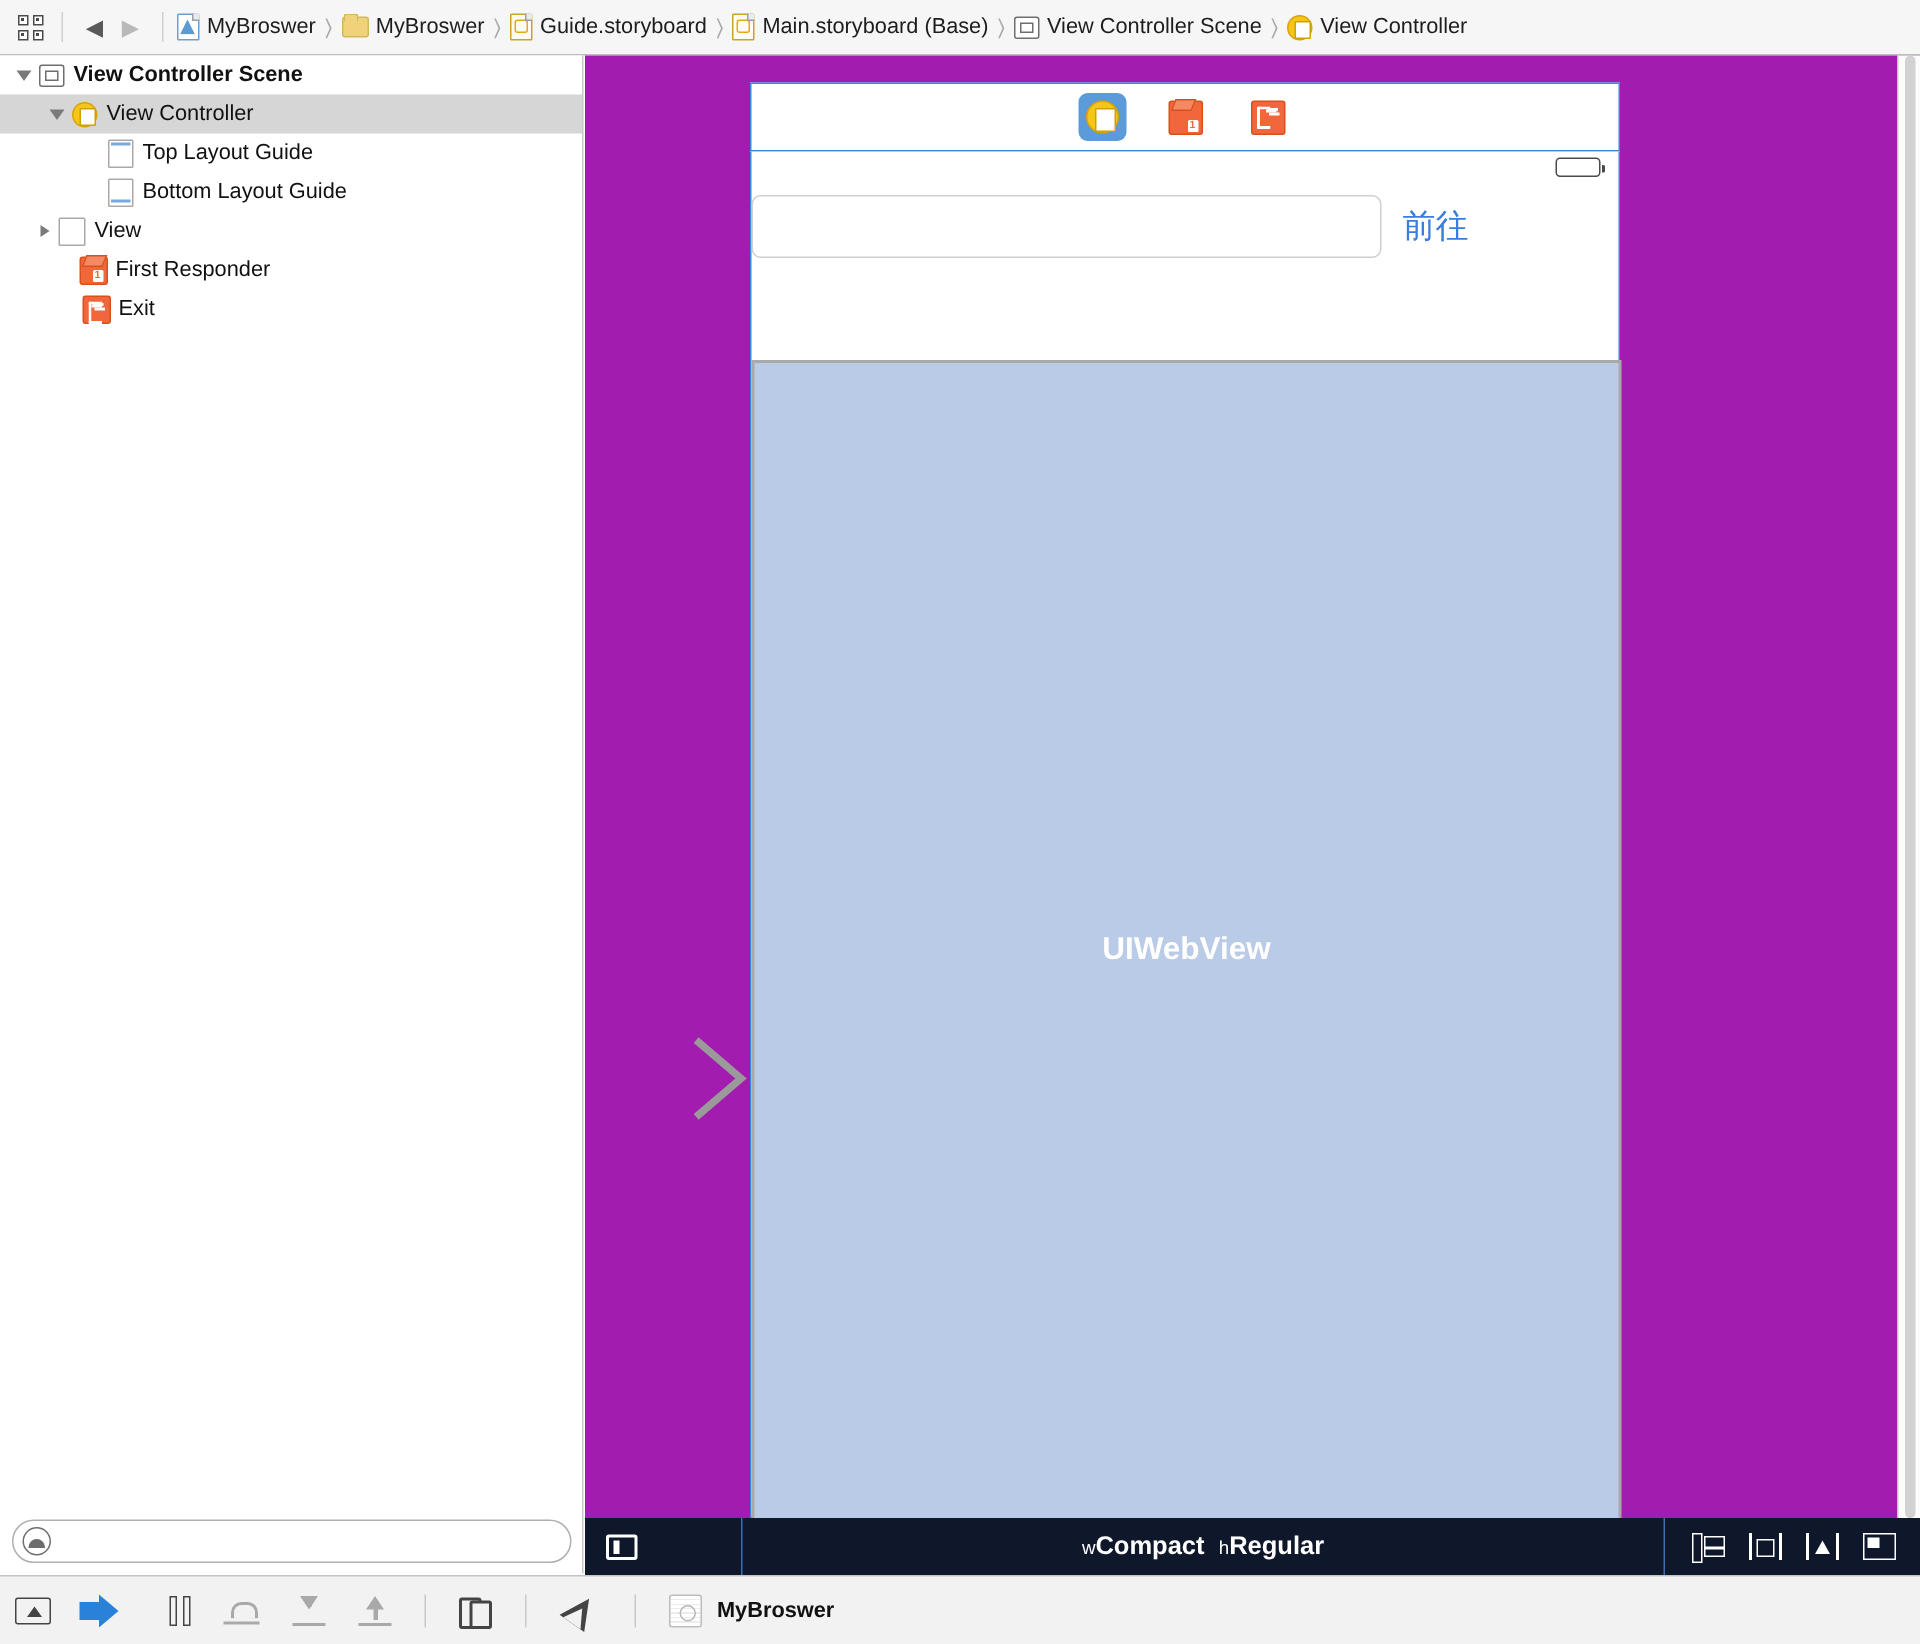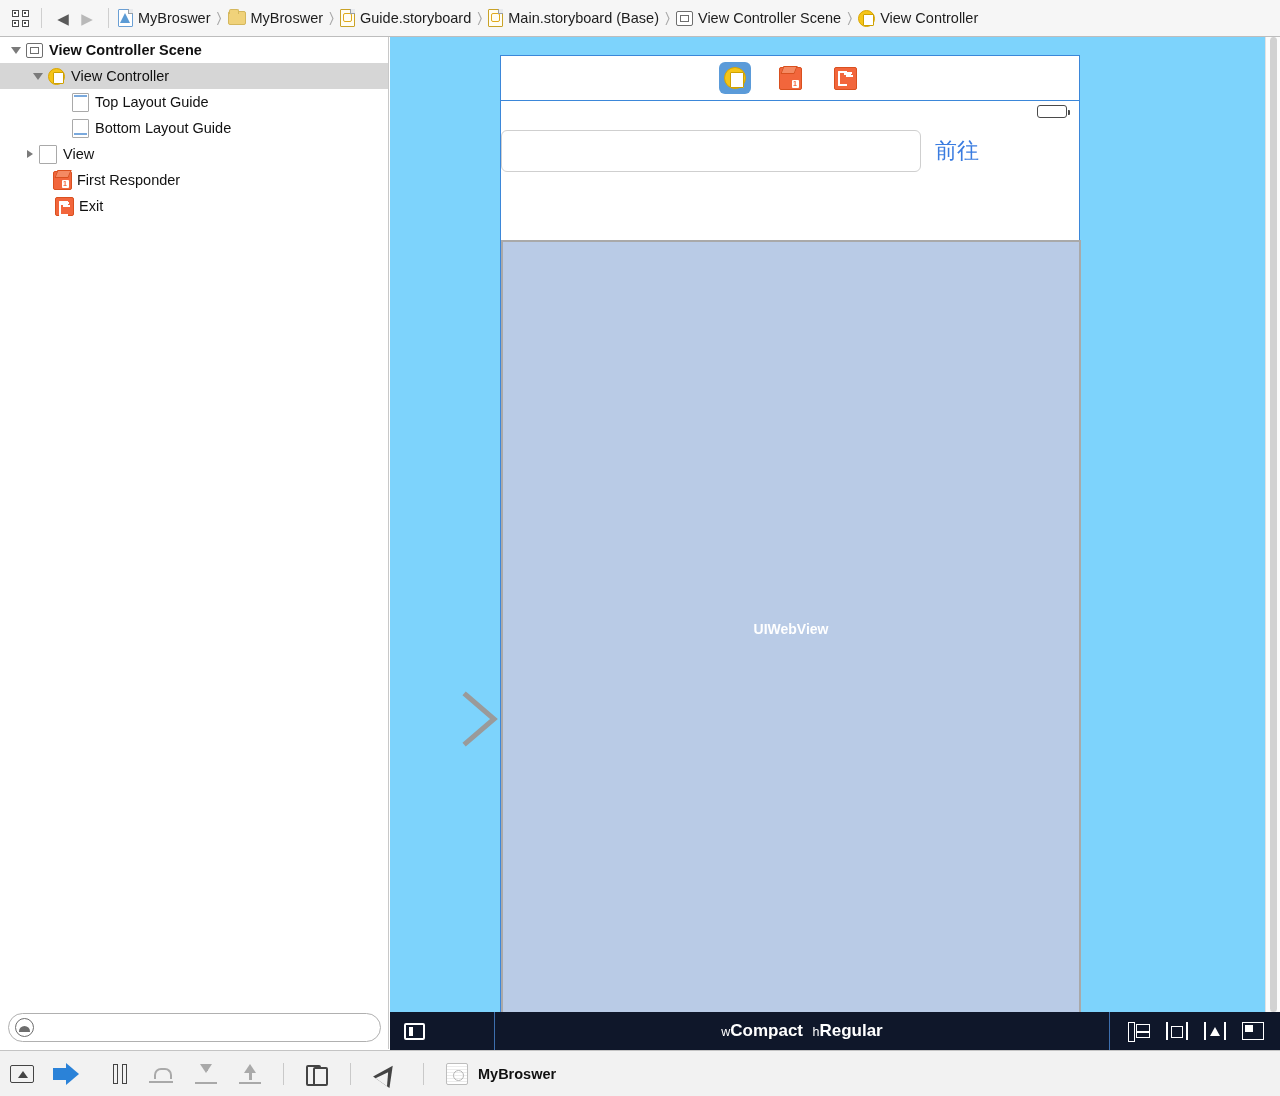--- a/index.html
+++ b/index.html
@@ -183,21 +183,21 @@
     background:#6d6d6d; border-radius: 6px 6px 0 0;
   }
   #filter-input {
     flex: 1; border: none; outline: none; background: transparent;
     font-family: inherit; font-size: 13px; padding-left: 6px;
   }
 
   
   #canvas {
     position: absolute; left: 390px; top: 37px; width: 890px; height: 975px;
-    background: #7dd3fc; overflow: hidden;
+    background: #a21caf; overflow: hidden;
   }
   
   #entry-arrow {
     position: absolute; left: 0px; top: 640px; width: 110px; height: 84px;
   }
 
   
   #scene {
     position: absolute; left: 110px; top: 18px; width: 580px; height: 957px;
   }
@@ -251,21 +251,21 @@
     color: #3a7ce0; font-size: 22px; background: none; border: none;
     font-family: inherit; cursor: pointer;
   }
   #webview {
     position: absolute; left: 1px; top: 140px; width: 578px; height: 855px;
     background: #b9cbe6;
     outline: 2px solid #a9a9a9; outline-offset: -1px;
     display: flex; align-items: flex-start; justify-content: center;
   }
   #webview-label {
-    color: #ffffff; font-weight: 700; font-size: 14px;
+    color: #ffffff; font-weight: 700; font-size: 21px;
     margin-top: 380px;
   }
 
   
   #sizeclass-bar {
     position: absolute; left: 390px; top: 1012px; width: 890px; height: 38px;
     background: #0f172a;
     display: flex; align-items: center;
     color: #ffffff;
   }

